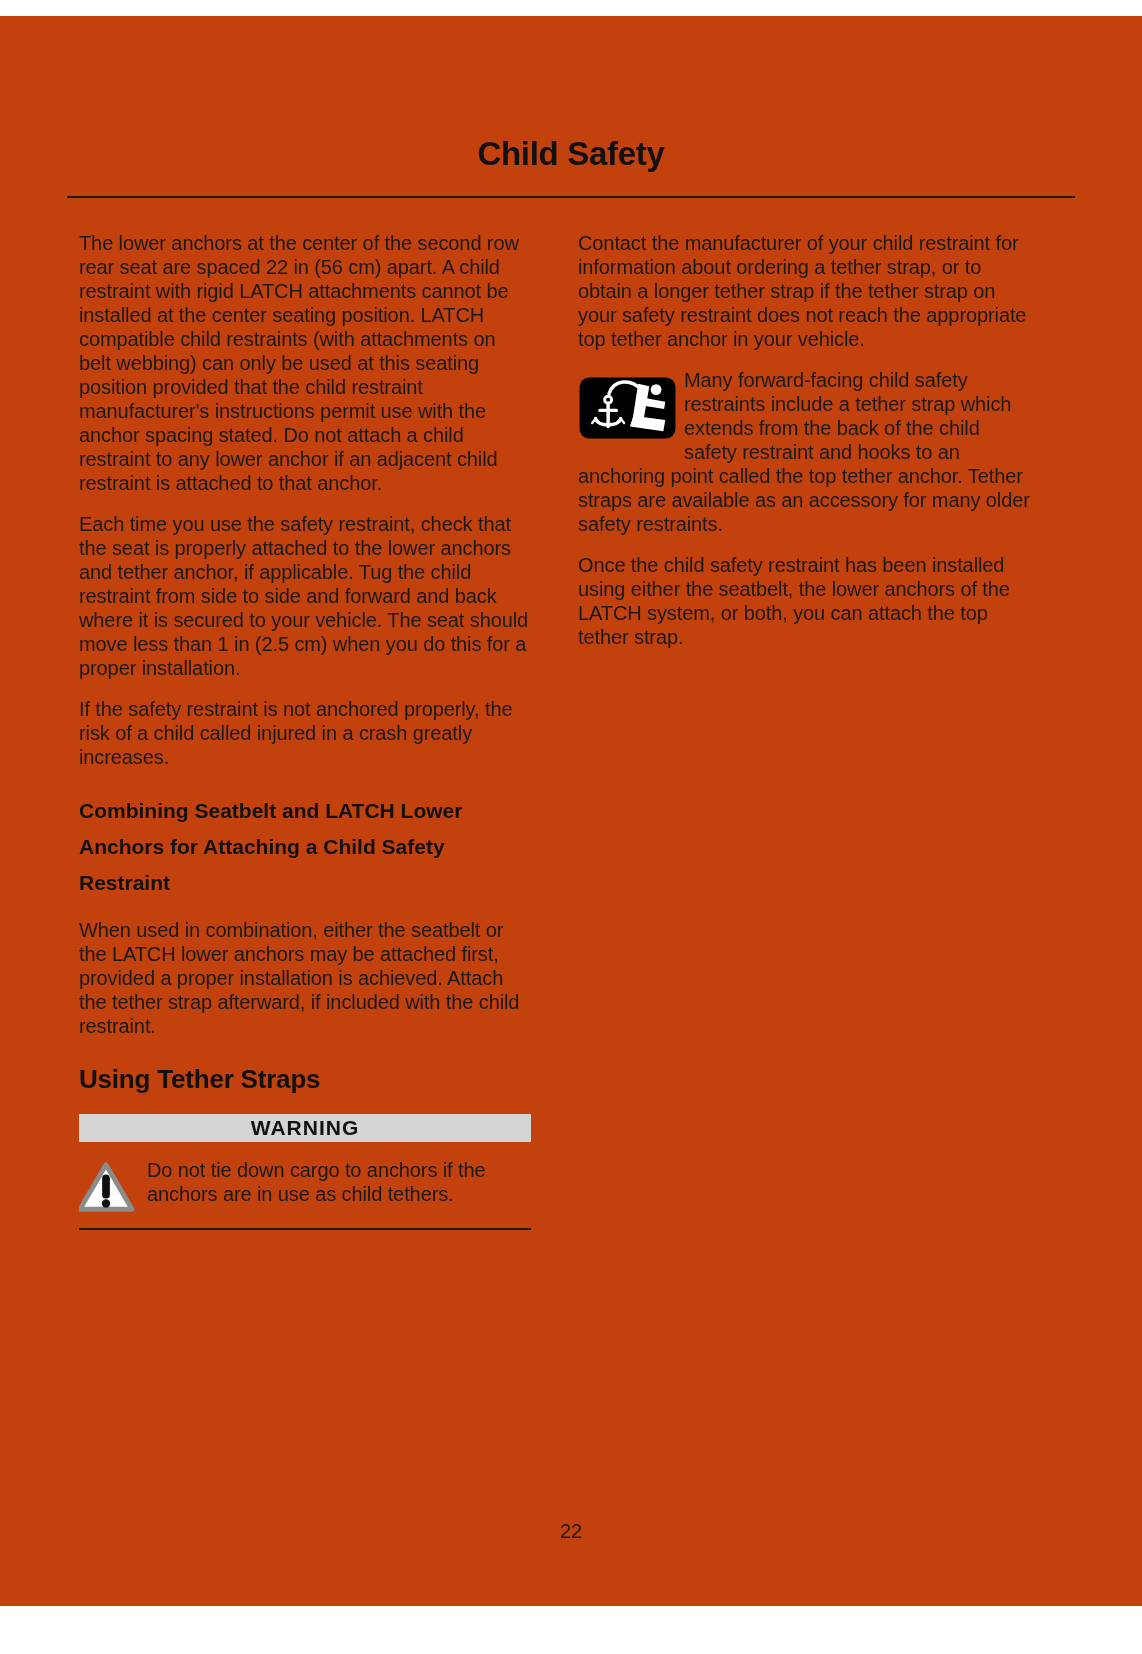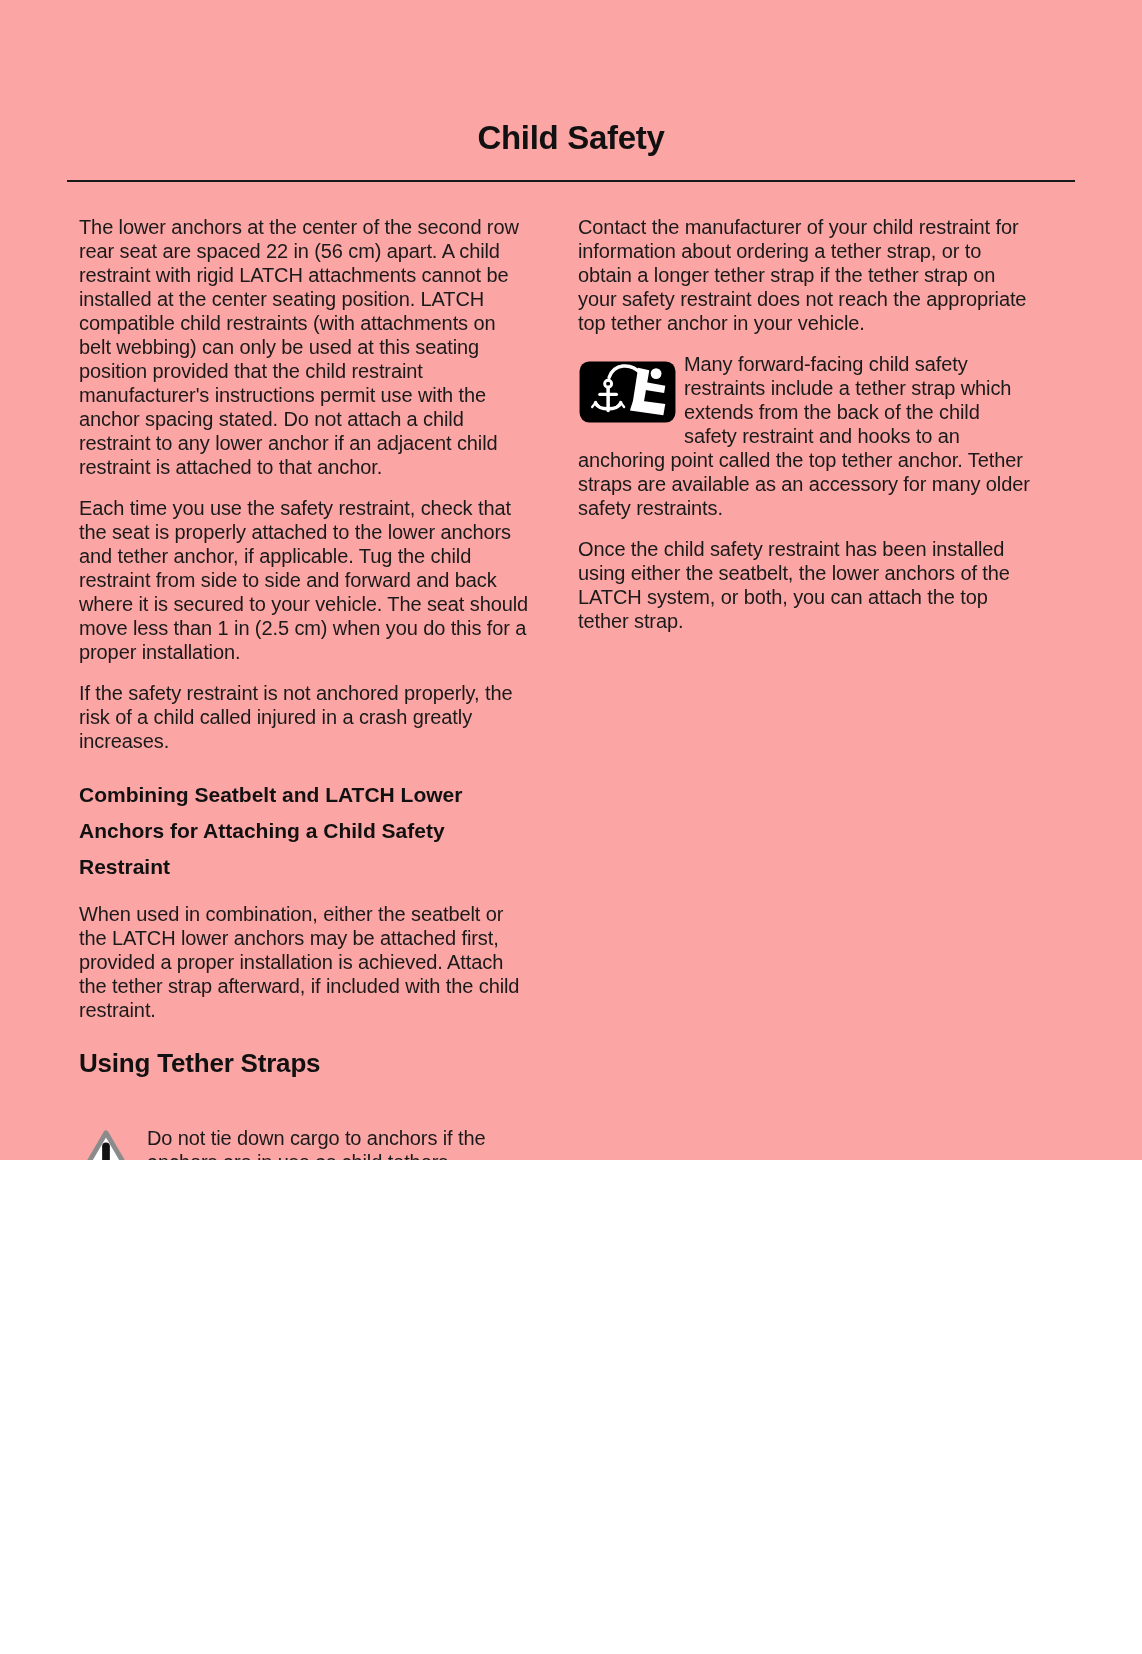--- a/index.html
+++ b/index.html
@@ -3,23 +3,23 @@
 <meta charset="utf-8">
 <style>
   html, body {
     margin: 0;
     padding: 0;
     background: #ffffff;
   }
   .page {
     position: relative;
     width: 1142px;
-    height: 1160px;
-    margin: 0 auto;
-    background: #fca5a5;
+    height: 1590px;
+    margin: 16px auto;
+    background: #c2410c;
     font-family: "Liberation Sans", "DejaVu Sans", sans-serif;
     color: #1a1a1a;
     overflow: hidden;
   }
   .page-title {
     padding-top: 118px;
     text-align: center;
     font-size: 33px;
     line-height: 40px;
     font-weight: 700;
@@ -67,21 +67,21 @@
     background: #d4d4d4;
     height: 28px;
     line-height: 28px;
     text-align: center;
     font-size: 21px;
     font-weight: 700;
     letter-spacing: 1px;
     color: #111111;
   }
   .warning-body {
-    padding: 28px 0 10px 0;
+    padding: 16px 0 10px 0;
     border-bottom: 2px solid #1a1a1a;
     overflow: hidden;
   }
   .warning-body .warning-text {
     margin: 0;
     font-size: 20px;
     line-height: 24px;
   }
   .warning-triangle {
     float: left;
@@ -90,24 +90,24 @@
     margin: 2px 10px 2px -4px;
   }
   .tether-icon {
     float: left;
     width: 99px;
     height: 62px;
     margin: 9px 7px 2px 0;
   }
   .page-footer {
     position: absolute;
-    top: 1432px;
+    top: 1504px;
     left: 0;
     width: 100%;
-    text-align: right;
+    text-align: center;
     font-size: 20px;
     color: #1a1a1a;
   }
 </style>
 </head>
 <body>
 
 <div class="page">
 
   <div class="page-title">Child Safety</div>
@@ -124,20 +124,21 @@
 
       <p>If the safety restraint is not anchored properly, the risk of a child called injured in a crash greatly increases.</p>
 
       <div class="subheading">Combining Seatbelt and LATCH Lower Anchors for Attaching a Child Safety Restraint</div>
 
       <p>When used in combination, either the seatbelt or the LATCH lower anchors may be attached first, provided a proper installation is achieved. Attach the tether strap afterward, if included with the child restraint.</p>
 
       <div class="section-heading">Using Tether Straps</div>
 
       <div class="warning-box">
+        <div class="warning-bar">WARNING</div>
         <div class="warning-body">
           <span class="warning-triangle">
             <svg viewBox="0 0 64 58" width="62" height="56" aria-hidden="true">
               <path d="M32 5 L59 51 L5 51 Z" fill="#ffffff" stroke="#8b8b8b" stroke-width="5" stroke-linejoin="round"></path>
               <path d="M32 19 L32 36" stroke="#111111" stroke-width="8" stroke-linecap="round" fill="none"></path>
               <circle cx="32" cy="45" r="4.3" fill="#111111"></circle>
             </svg>
           </span>
           <p class="warning-text">Do not tie down cargo to anchors if the anchors are in use as child tethers.</p>
         </div>

